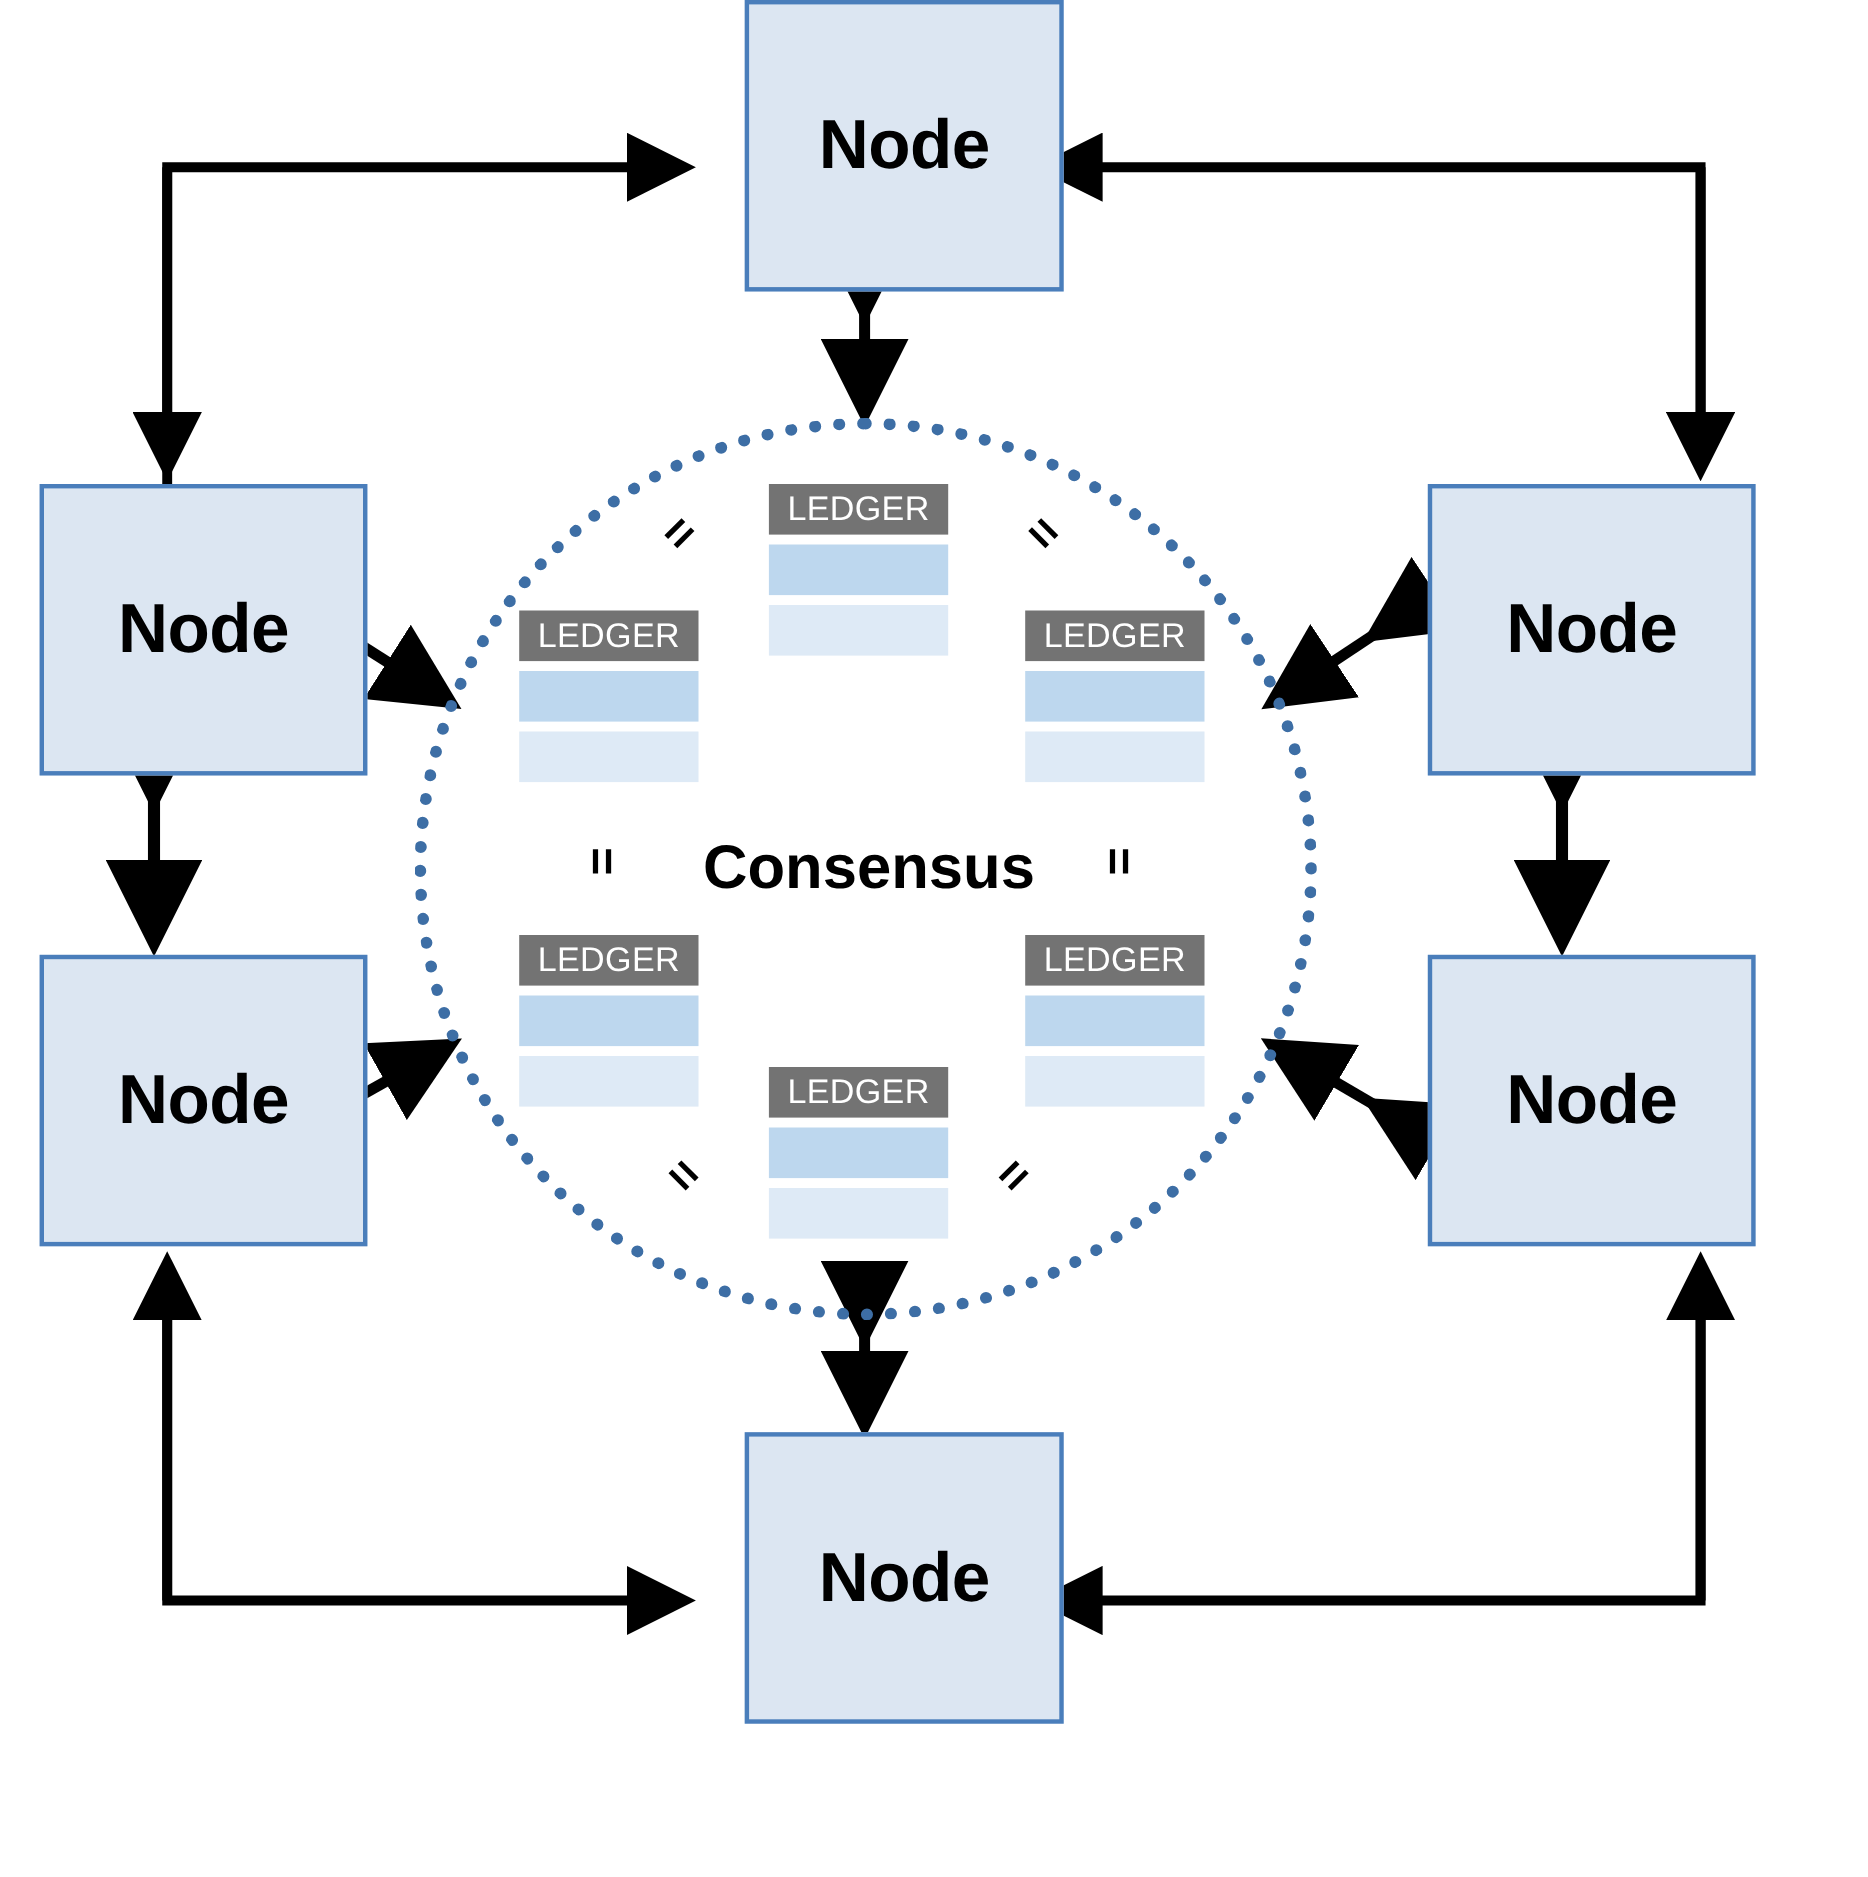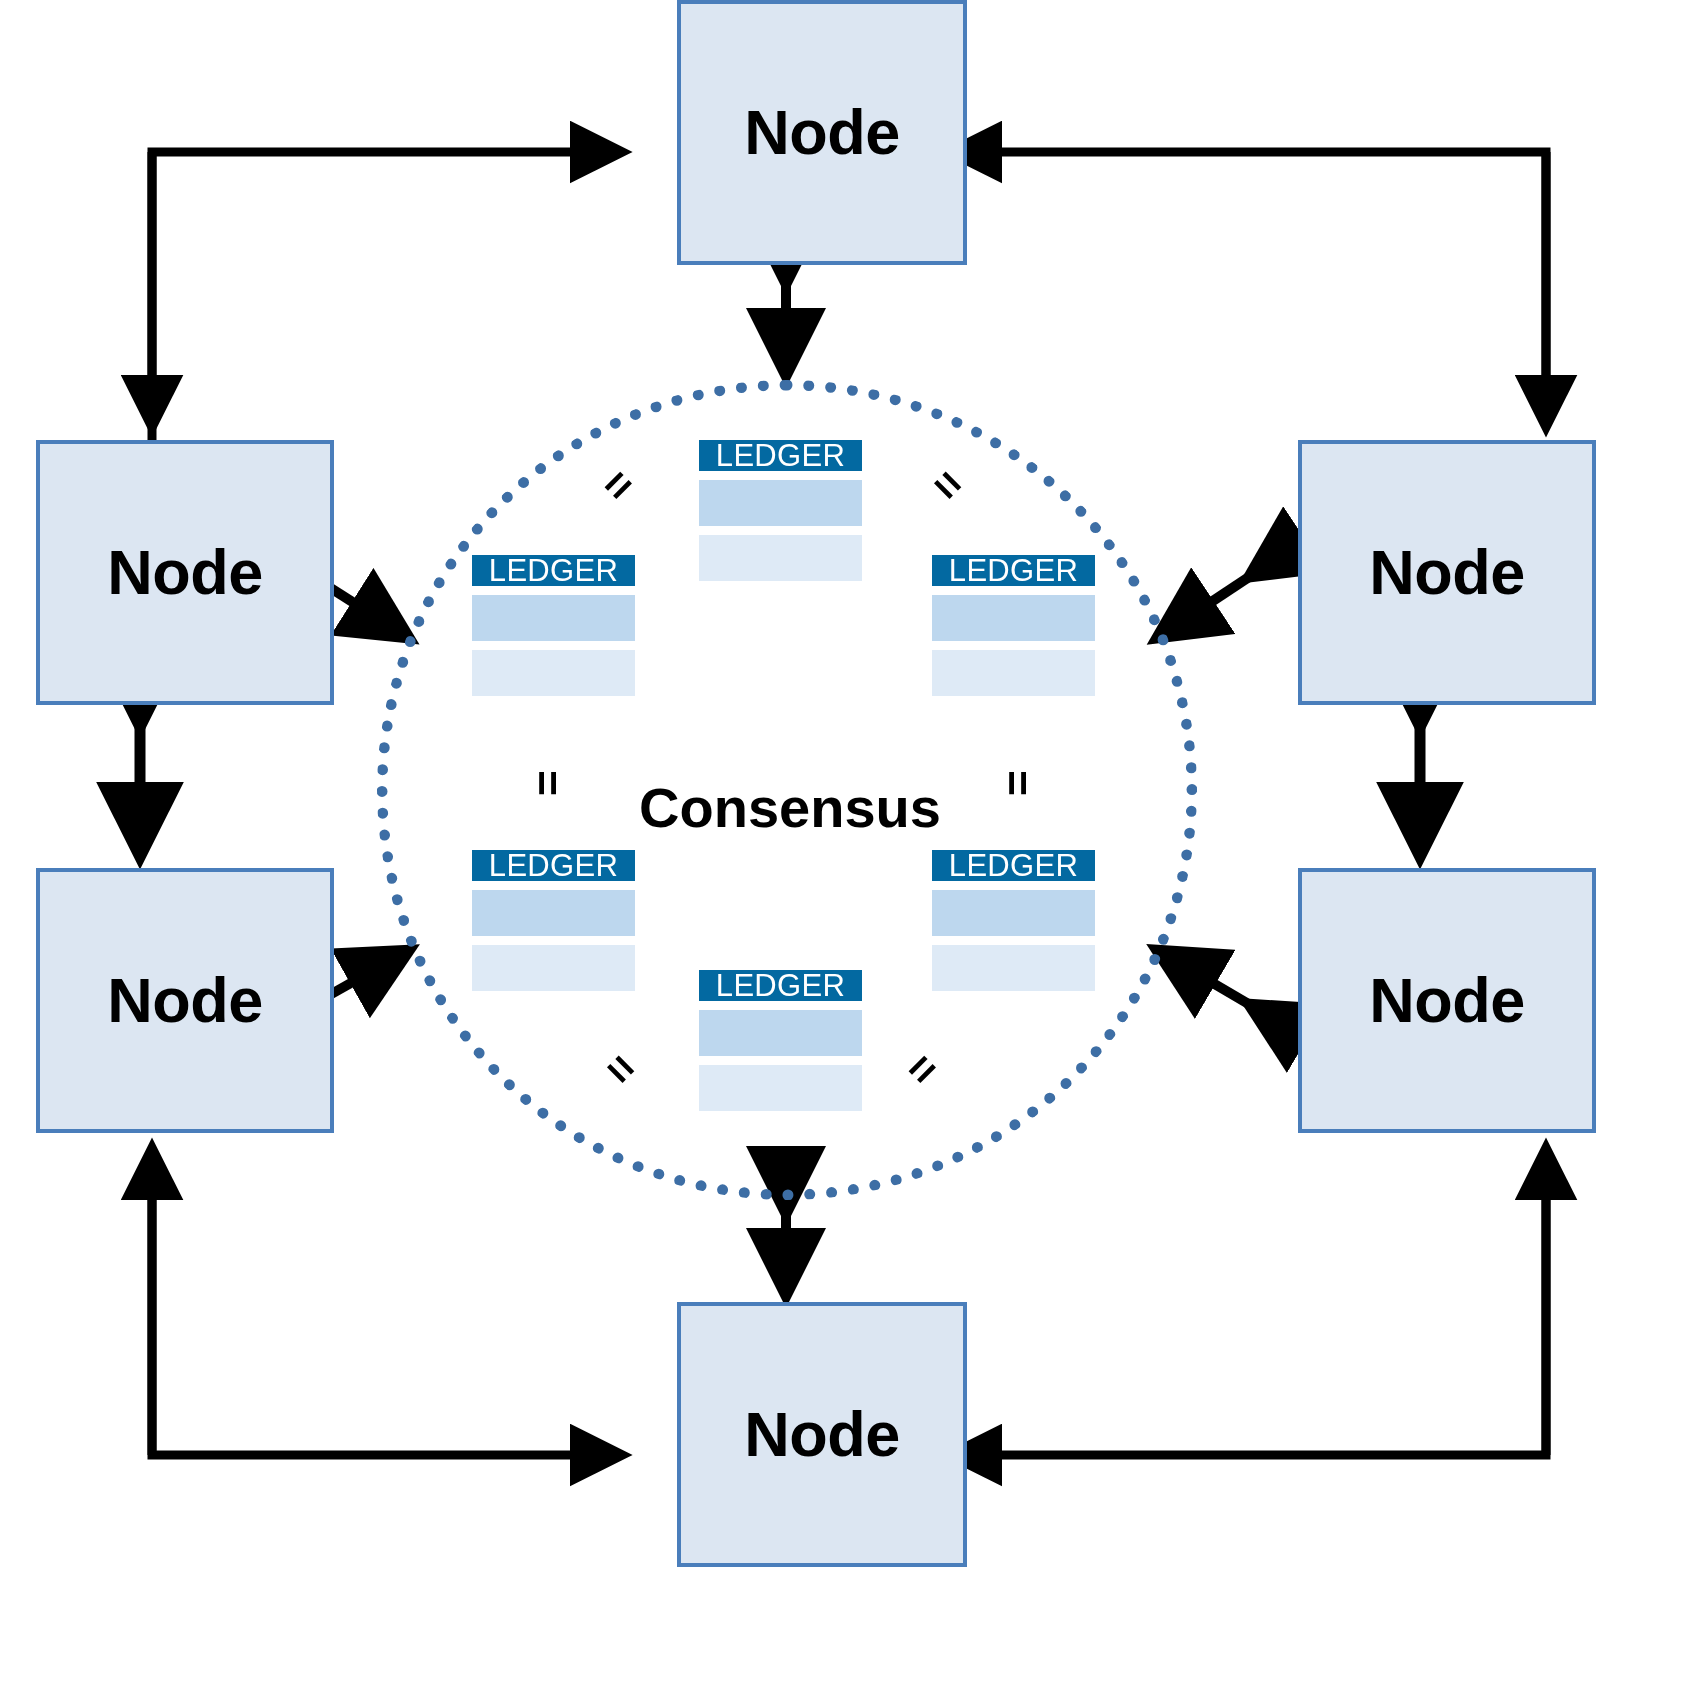--- a/index.html
+++ b/index.html
@@ -52,30 +52,29 @@
     position: absolute;
     left: 610px;
     top: 760px;
     width: 360px;
     text-align: center;
     font-family: "Liberation Sans", sans-serif;
     font-weight: bold;
     font-size: 56px;
     color: #000000;
     line-height: 1;
-    margin-top: 20px;
   }
   
   .ledger {
     position: absolute;
     width: 163px;
   }
   .ledger-title {
-    height: 31px;
-    background: #0369a1;
+    height: 46px;
+    background: #737373;
     color: #ffffff;
     font-family: "Liberation Sans", sans-serif;
     font-size: 31px;
     display: flex;
     align-items: center;
     justify-content: center;
     letter-spacing: 0.3px;
     box-sizing: border-box;
   }
   .ledger-row {

